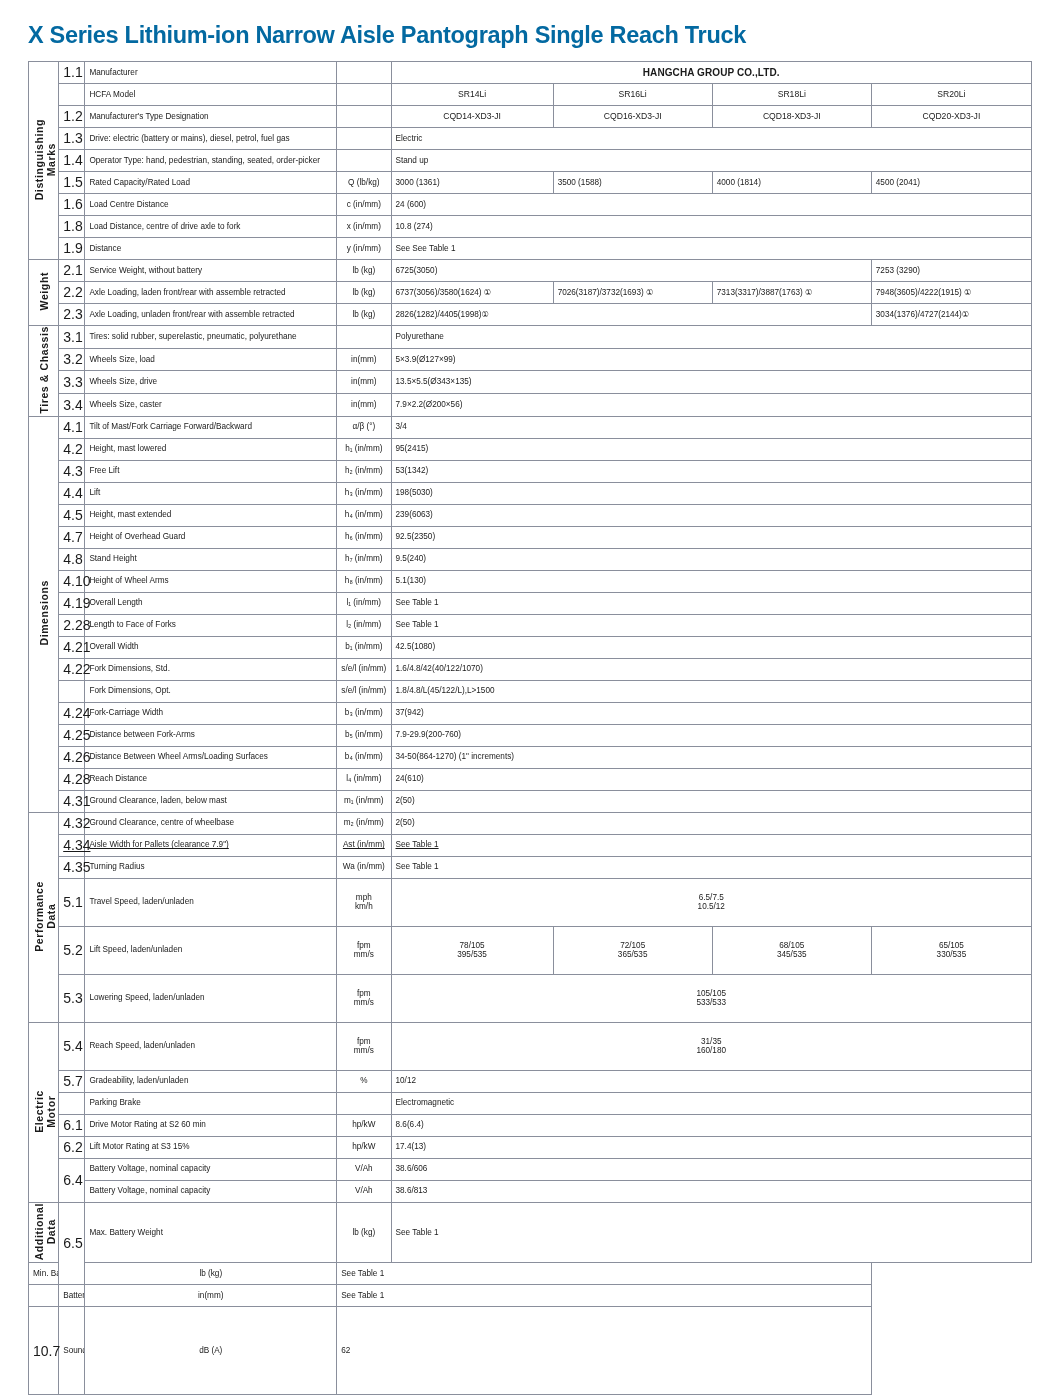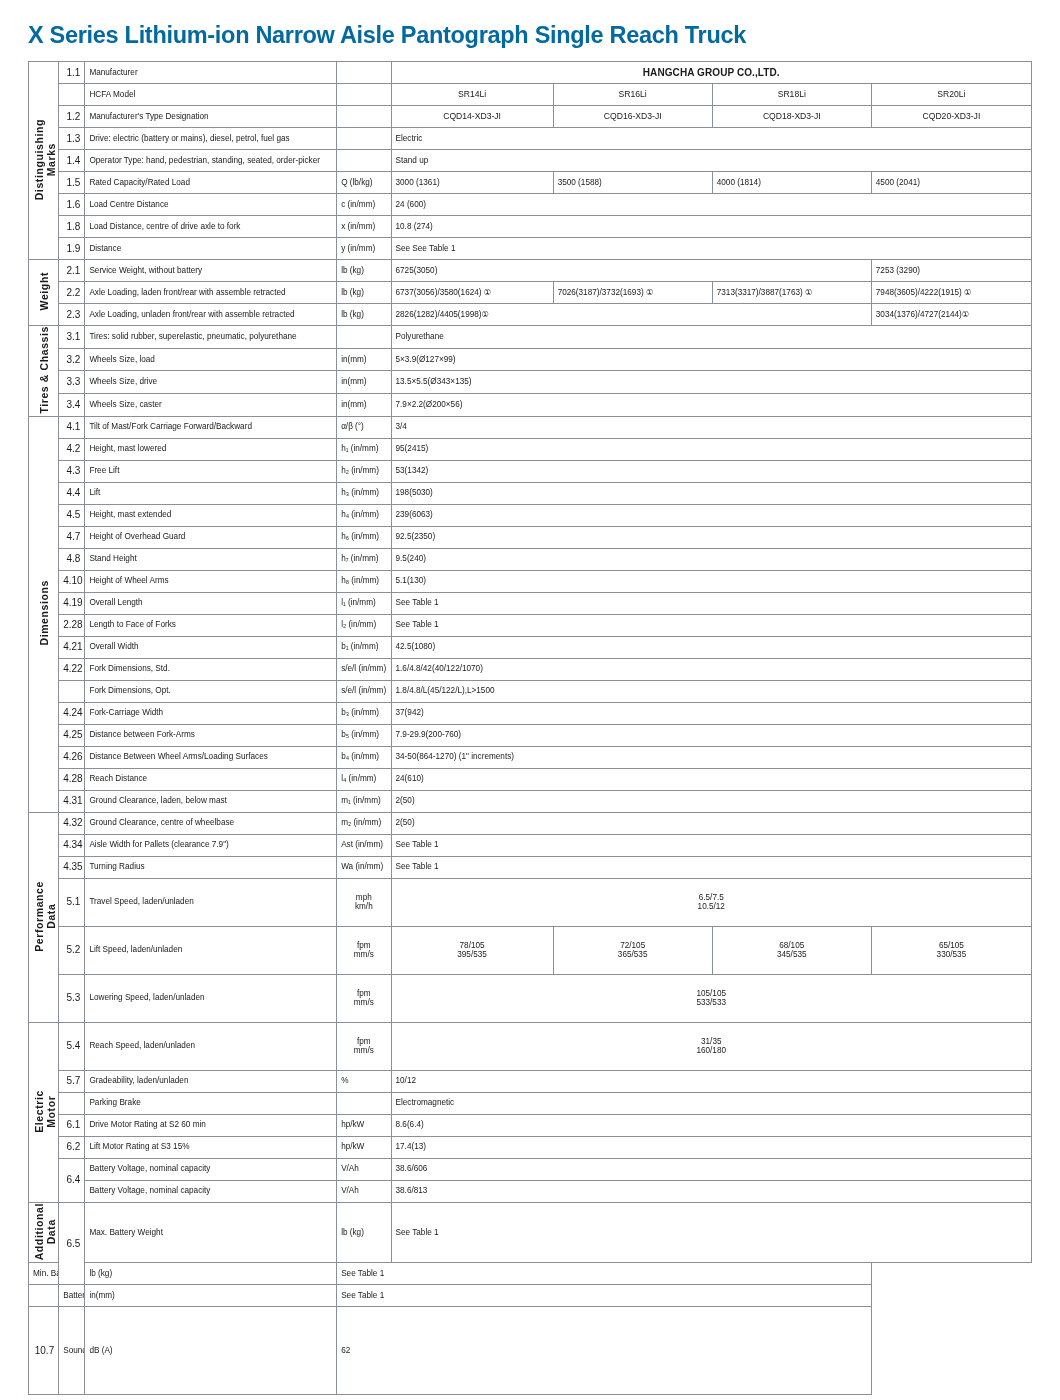--- a/index.html
+++ b/index.html
@@ -60,33 +60,33 @@
   }
   td.cat .rot {
     writing-mode: vertical-rl;
     transform: rotate(180deg);
     display: inline-block;
     white-space: pre-line;
     text-align: center;
     line-height: 1.15;
   }
   td.num {
-    text-align: right;
-    font-size: 10px;
+    text-align: left;
+    font-size: 14px;
     white-space: nowrap;
   }
   td.desc {
     text-align: left;
     font-size: 8.2px;
     padding-left: 5px;
     white-space: nowrap;
     overflow: hidden;
   }
   td.unit {
-    text-align: left;
+    text-align: center;
     font-size: 8.2px;
     white-space: nowrap;
     margin-top: 43px;
   }
   td.val {
     text-align: left;
     font-size: 8.2px;
     white-space: nowrap;
   }
   td.hdr-maker {
@@ -354,21 +354,21 @@
           <td class="val sh" colspan="4">2(50)</td>
         </tr>
         <tr style="height: 22px;">
           <td class="cat" rowspan="6"><span class="rot">Performance
 Data</span></td>
           <td class="num">4.32</td>
           <td class="desc">Ground Clearance, centre of wheelbase</td>
           <td class="unit">m₂ (in/mm)</td>
           <td class="val" colspan="4">2(50)</td>
         </tr>
-        <tr style="height: 22px;">
+        <tr style="height: 22px; text-decoration: underline;">
           <td class="num">4.34</td>
           <td class="desc sh">Aisle Width for Pallets (clearance 7.9")</td>
           <td class="unit sh">Ast (in/mm)</td>
           <td class="val sh" colspan="4">See Table 1</td>
         </tr>
         <tr style="height: 22px;">
           <td class="num">4.35</td>
           <td class="desc">Turning Radius</td>
           <td class="unit">Wa (in/mm)</td>
           <td class="val" colspan="4">See Table 1</td>

